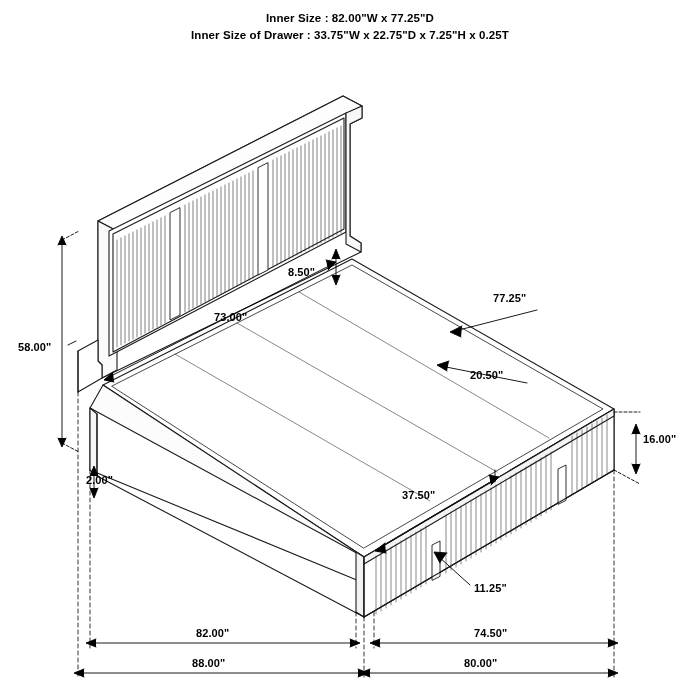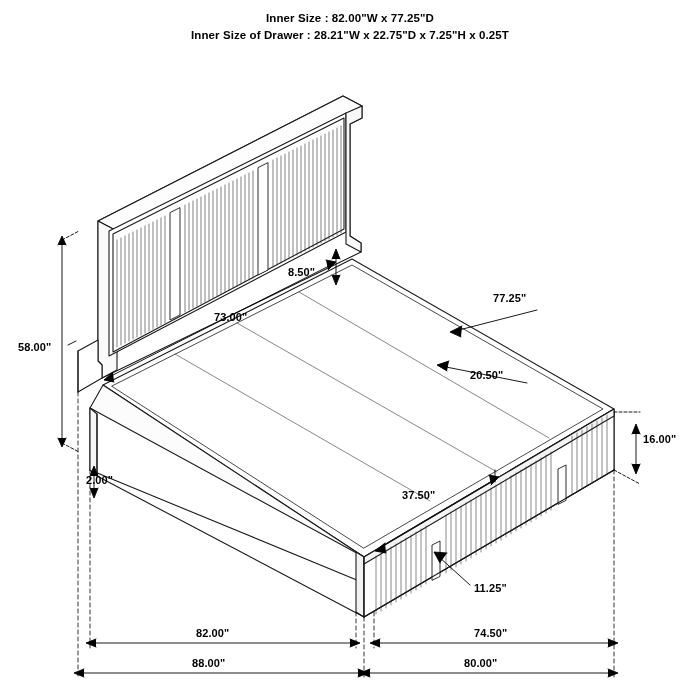--- a/index.html
+++ b/index.html
@@ -47,21 +47,21 @@
     letter-spacing: 0.1px;
   }
 </style>
 </head>
 <body>
 
 <div id="stage">
 
   <div class="title-block">
     <div>Inner Size : 82.00"W x 77.25"D</div>
-    <div>Inner Size of Drawer : 28.21"W x 22.75"D x 7.25"H x 0.25T</div>
+    <div>Inner Size of Drawer : 33.75"W x 22.75"D x 7.25"H x 0.25T</div>
   </div>
 
   <svg id="drawing" width="700" height="700" viewBox="0 0 700 700">
     <g fill="none" stroke="#1a1a1a" stroke-width="1.1" stroke-linejoin="round" stroke-linecap="round">
 
       <g>
 
         <path d="M98,221 L343,96 L362,106 L362,118 L350,124 L350,236 L361,243 L361,252 L102,378 L102,365 L98,361 Z" fill="#ffffff"></path>
 
         <path d="M98,221 L343,96 L362,106 L117,231 Z" fill="#fdfdfd"></path>

